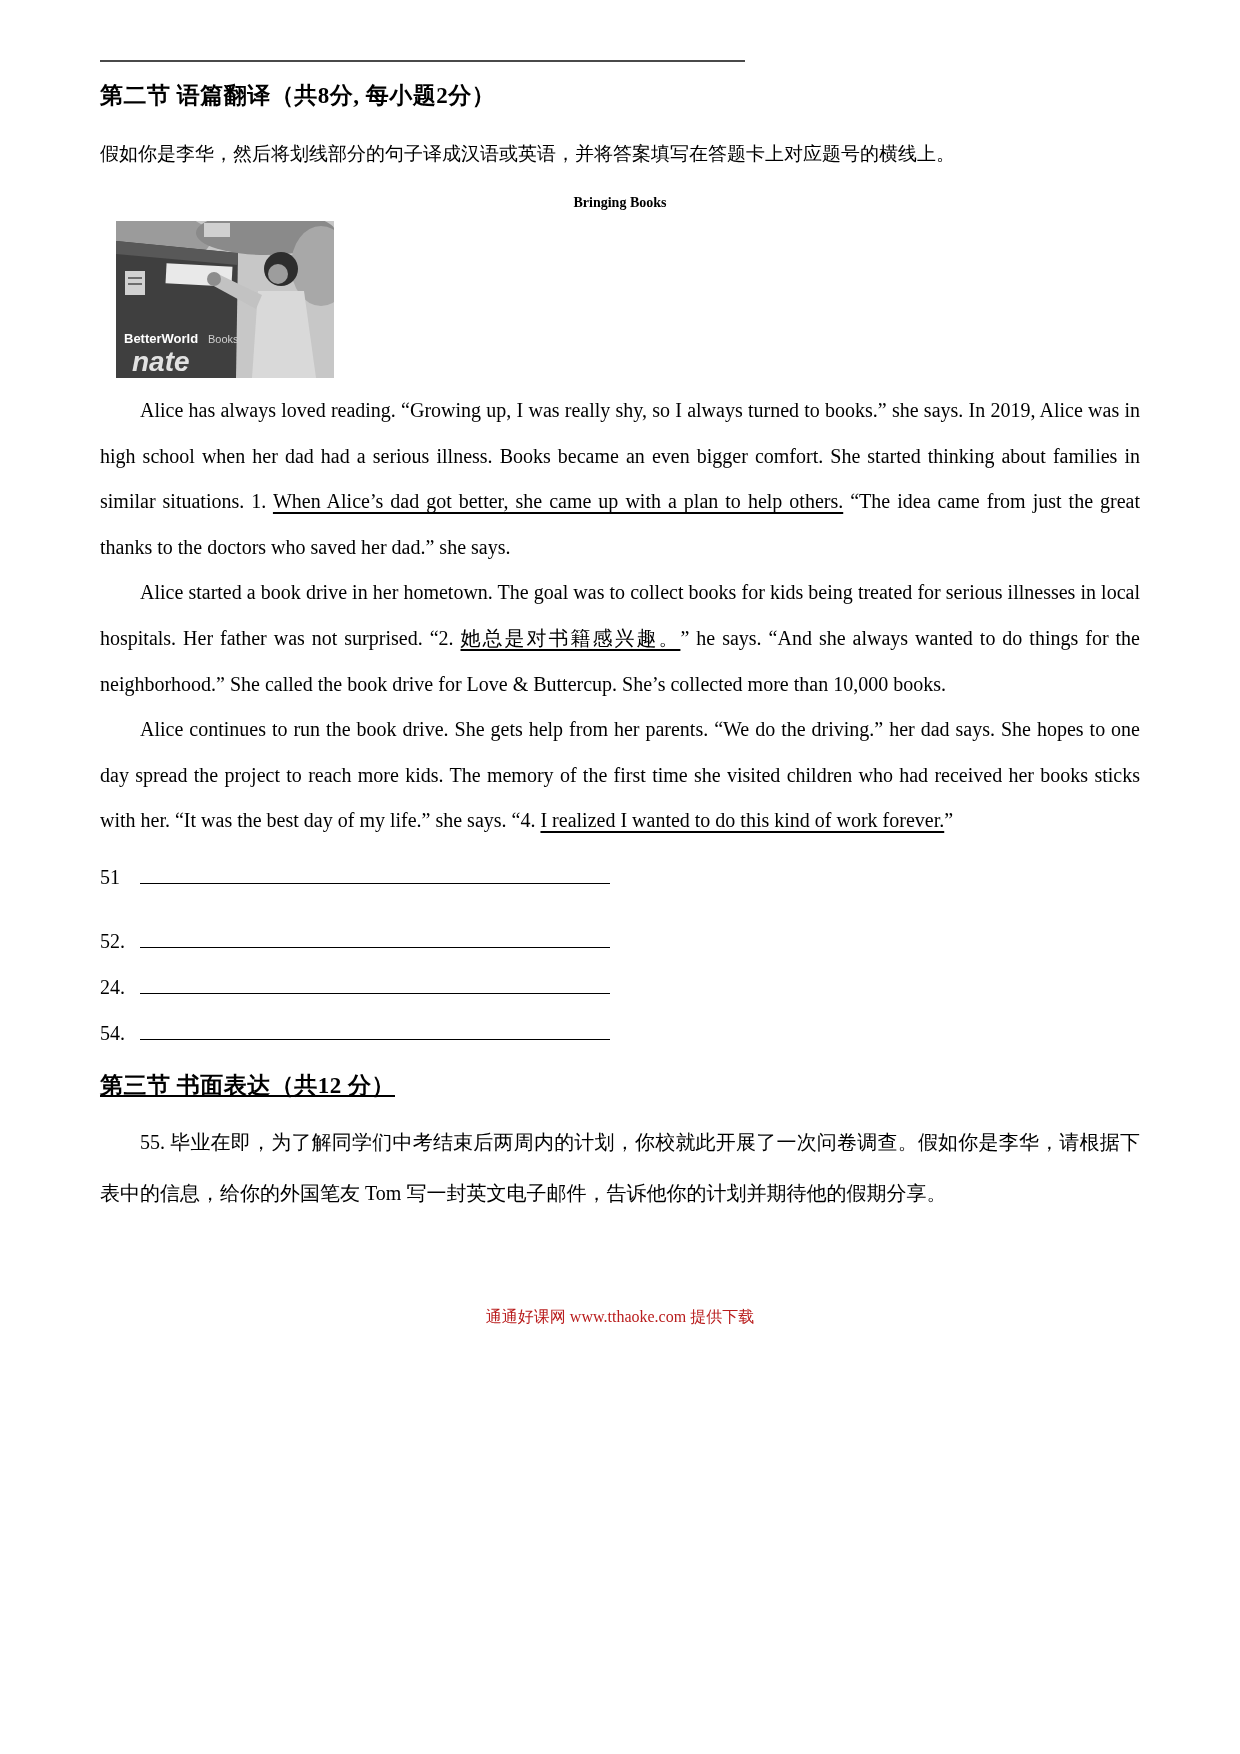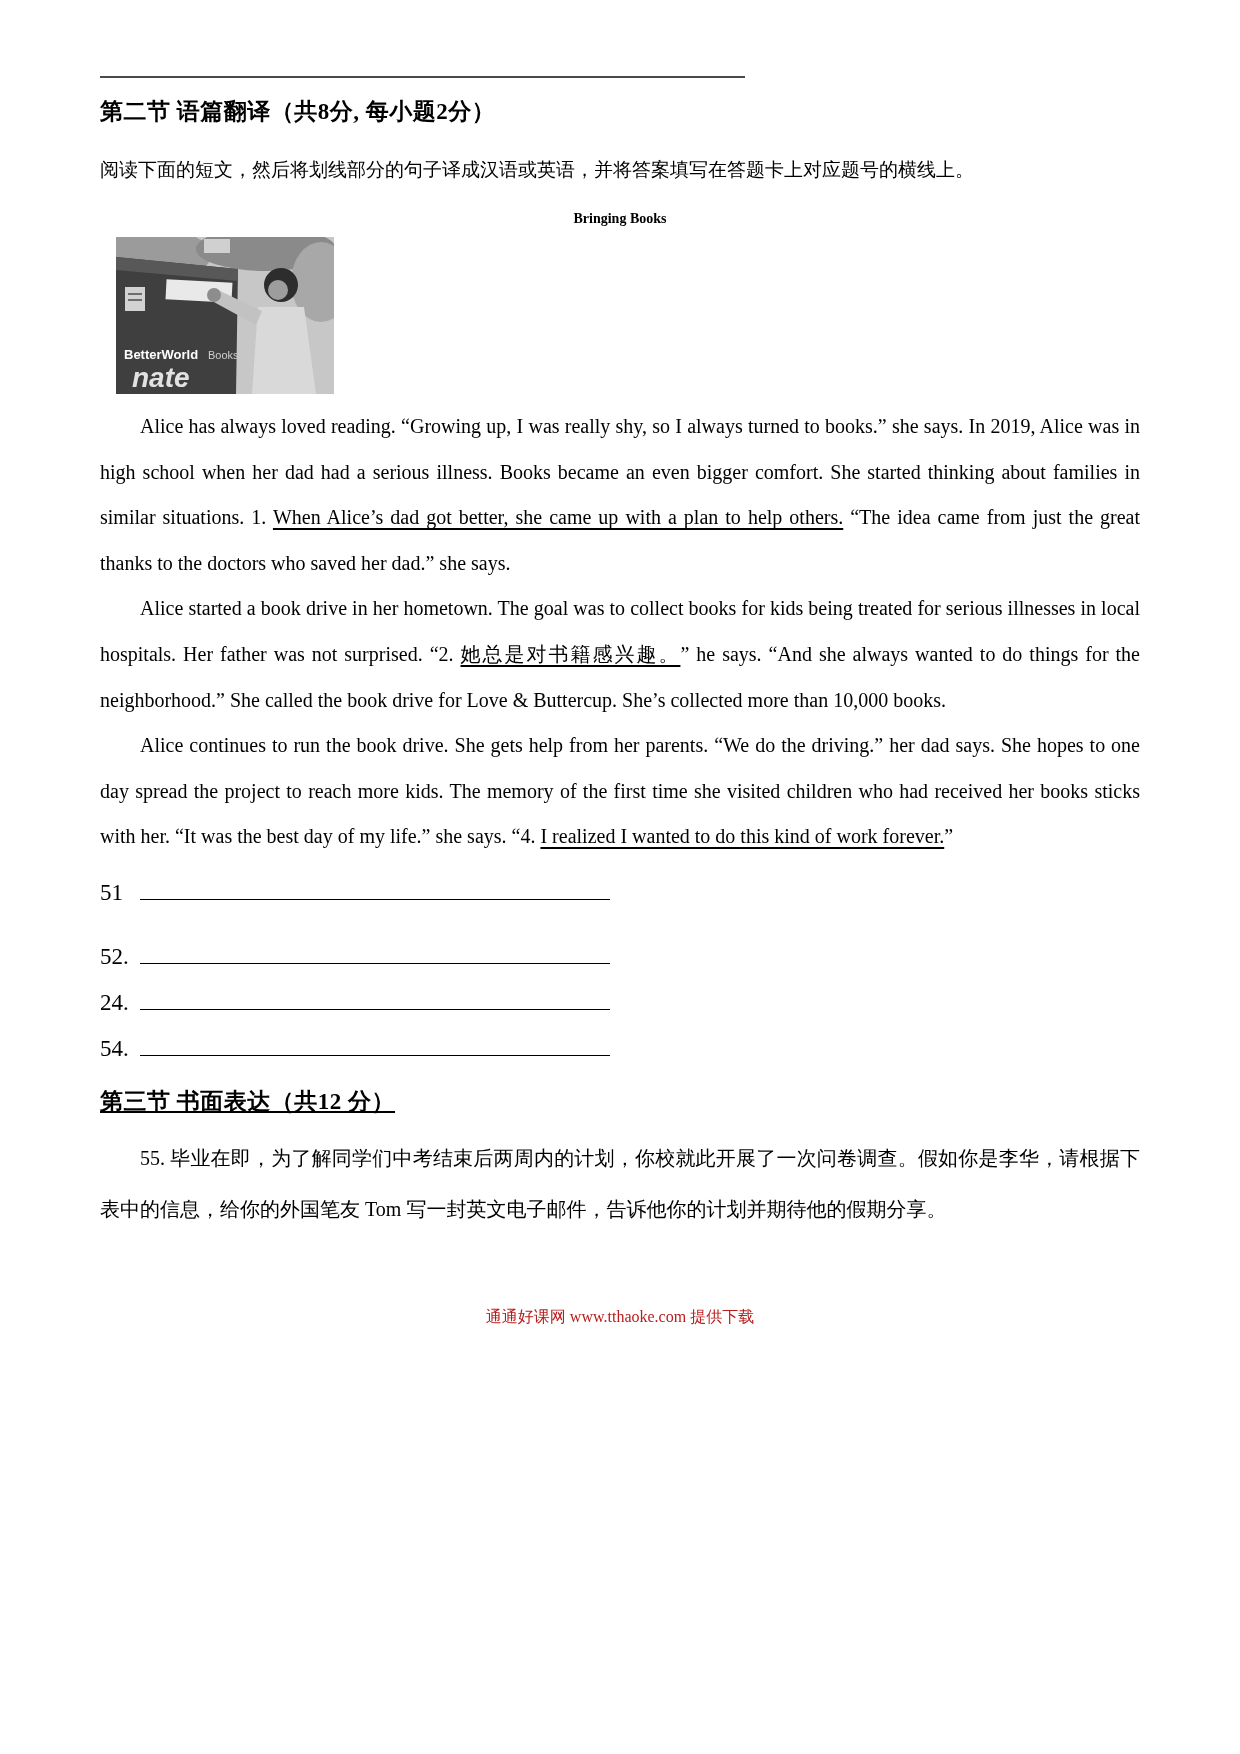--- a/index.html
+++ b/index.html
@@ -5,21 +5,21 @@
   * { box-sizing: border-box; }
   html, body { margin: 0; padding: 0; background: #ffffff; }
   .page {
     position: relative;
     width: 1240px;
     height: 1344px;
     margin: 0 auto;
     background: #ffffff;
     color: #000;
     font-family: "Liberation Serif", "DejaVu Serif", serif;
-    padding: 60px 100px 0 100px;
+    padding: 44px 100px 0 100px;
     overflow: hidden;
   }
   .top-rule {
     width: 645px;
     border-top: 2px solid #4a4a4a;
     margin: 16px 0 0 0;
   }
   .section-heading {
     font-size: 23px;
     font-weight: 700;
@@ -50,21 +50,21 @@
     text-indent: 40px;
     margin: 0;
   }
   .u {
     text-decoration: underline;
     text-decoration-skip-ink: none;
     text-underline-offset: 4px;
   }
   .answers { margin-top: 18px; }
   .answer-row {
-    font-size: 23px;
+    font-size: 20px;
     margin-top: 16px;
     height: 30px;
   }
   .answer-row.first { margin-top: 10px; }
   .answer-row.gap { margin-top: 34px; }
   .answer-num { display: inline-block; min-width: 34px; }
   .answer-blank {
     display: inline-block;
     width: 470px;
     height: 22px;
@@ -93,21 +93,21 @@
 </style>
 </head>
 <body>
 
 <div class="page">
 
   <div class="top-rule"></div>
 
   <h2 class="section-heading">第二节 语篇翻译（共8分, 每小题2分）</h2>
 
-  <p class="instruction">阅读下面的短文，然后将划线部分的句子译成汉语或英语，并将答案填写在答题卡上对应题号的横线上。</p>
+  <p class="instruction">假如你是李华，然后将划线部分的句子译成汉语或英语，并将答案填写在答题卡上对应题号的横线上。</p>
 
   <h3 class="passage-title">Bringing Books</h3>
 
   <svg class="photo" viewBox="0 0 218 157" xmlns="http://www.w3.org/2000/svg" aria-hidden="true">
     <rect x="0" y="0" width="218" height="157" fill="#c7c7c7"></rect>
     <ellipse cx="40" cy="18" rx="55" ry="26" fill="#9b9b9b"></ellipse>
     <ellipse cx="150" cy="12" rx="70" ry="22" fill="#8a8a8a"></ellipse>
     <ellipse cx="205" cy="45" rx="30" ry="40" fill="#a8a8a8"></ellipse>
     <rect x="88" y="2" width="26" height="14" fill="#eeeeee" opacity="0.7"></rect>
     <polygon points="0,20 122,32 120,157 0,157" fill="#3f3f3f"></polygon>

